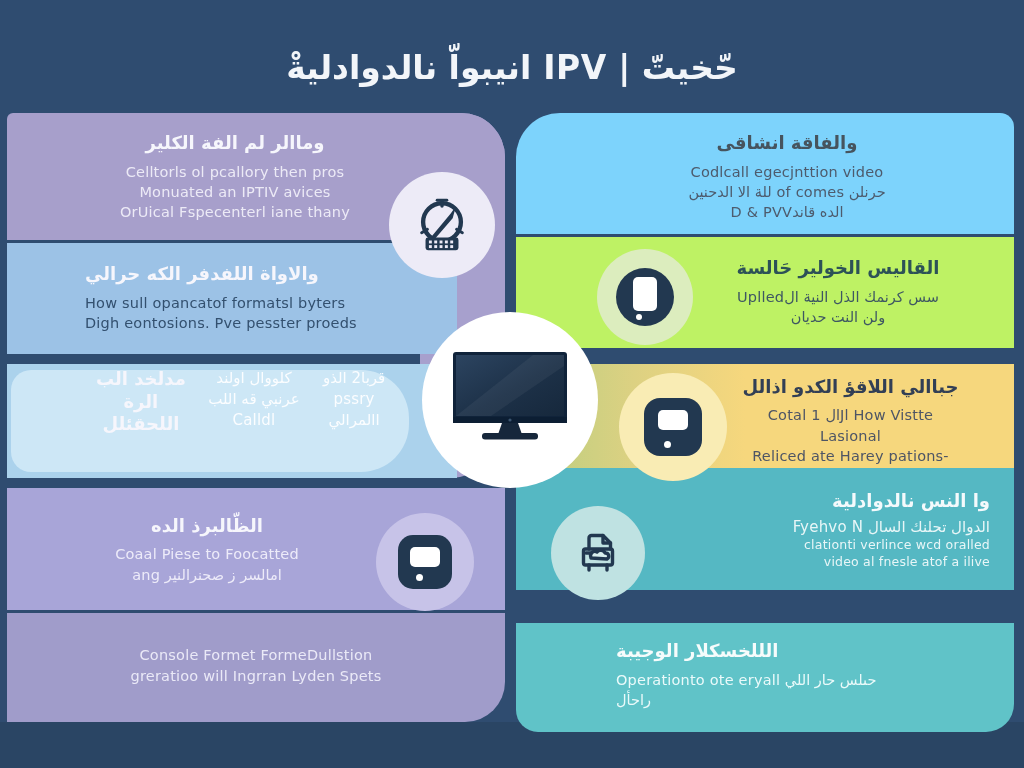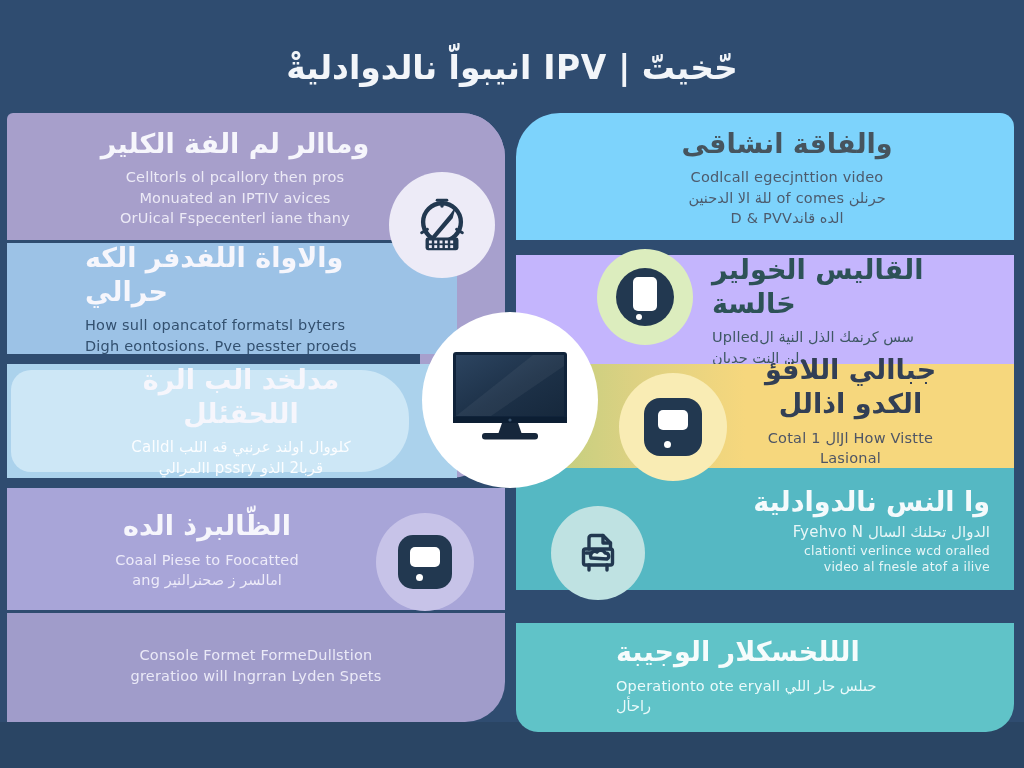--- a/index.html
+++ b/index.html
@@ -20,40 +20,40 @@
   .backdrop{position:absolute;z-index:1;}
   #left-backdrop{left:420px;top:113px;width:85px;height:365px;background:#a7a0cd;border-radius:0 44px 56px 0;}
 
   #l1{left:7px;top:113px;width:498px;height:127px;background:#a79fcb;border-radius:6px 44px 0 0;
       padding:6px 112px 4px 70px;text-align:center;}
   #l2{left:7px;top:240px;width:450px;height:114px;background:#9cc2e6;border-top:3px solid #2f4c70;
       padding:4px 70px 4px 78px;text-align:left;}
   #l3{left:7px;top:364px;width:450px;height:114px;background:#abd2ec;
       padding:0;}
   #l3 .inner-card{position:absolute;left:4px;top:6px;width:398px;height:102px;background:#cde7f6;border-radius:20px 48px 48px 20px;}
-  #l3 .txt{position:relative;z-index:1;display:flex;flex-direction:column;justify-content:center;height:100%;
+  #l3 .txt{position:relative;z-index:1;display:flex;flex-direction:row;justify-content:center;height:100%;
       padding:4px 60px 4px 56px;box-sizing:border-box;text-align:center;margin-left:22px;}
   #l4{left:7px;top:488px;width:498px;height:122px;background:#a8a5d8;
       padding:6px 150px 4px 52px;text-align:center;}
   #l5{left:7px;top:610px;width:498px;height:112px;background:#a09cca;border-radius:0 0 40px 0;border-top:3px solid #2f4c70;
       padding:4px 84px 8px 84px;text-align:center;}
 
   #r1{left:516px;top:113px;width:498px;height:127px;background:#7dd3fc;border-radius:44px 14px 0 0;
       padding:6px 74px 4px 118px;text-align:center;}
-  #r2{left:516px;top:252px;width:498px;height:114px;background:#c4b5fd;border-top:3px solid #2f4c70;
-      padding:4px 50px 4px 196px;text-align:left;}
+  #r2{left:516px;top:234px;width:498px;height:114px;background:#bef264;border-top:3px solid #2f4c70;
+      padding:4px 50px 4px 196px;text-align:center;}
   #r3{left:516px;top:364px;width:498px;height:114px;
       background:linear-gradient(90deg,#b6ce7f 0%,#ddd182 24%,#f6d77d 46%,#f6d77d 100%);
       padding:4px 55px 4px 226px;text-align:center;}
   #r4{left:516px;top:468px;width:498px;height:122px;background:#55b8c3;
       padding:8px 24px 6px 200px;text-align:right;}
   #r5{left:516px;top:620px;width:498px;height:112px;background:#60c3c8;border-radius:0 0 28px 22px;border-top:3px solid #2f4c70;
       padding:4px 60px 8px 100px;text-align:left;}
 
-  .ph{margin:0 0 7px 0;font-size:27px;font-weight:bold;line-height:1.25;}
+  .ph{margin:0 0 7px 0;font-size:18px;font-weight:bold;line-height:1.25;}
   .pb{margin:0;font-size:14.5px;line-height:1.4;letter-spacing:.2px;}
 
   #l1 .ph,#l2 .ph,#l3 .ph,#l4 .ph,#l5 .ph{color:#f6f6fc;}
   #l1 .pb{color:#eceaf6;}
   #l2 .pb{color:#33506f;}
   #l3 .pb{color:#fbfdff;font-size:15px;}
   #l4 .pb{color:#edebf9;}
   #l5 .pb{color:#eae9f7;}
 
   #r1 .ph{color:#46545e;}   #r1 .pb{color:#4d5b6d;}

